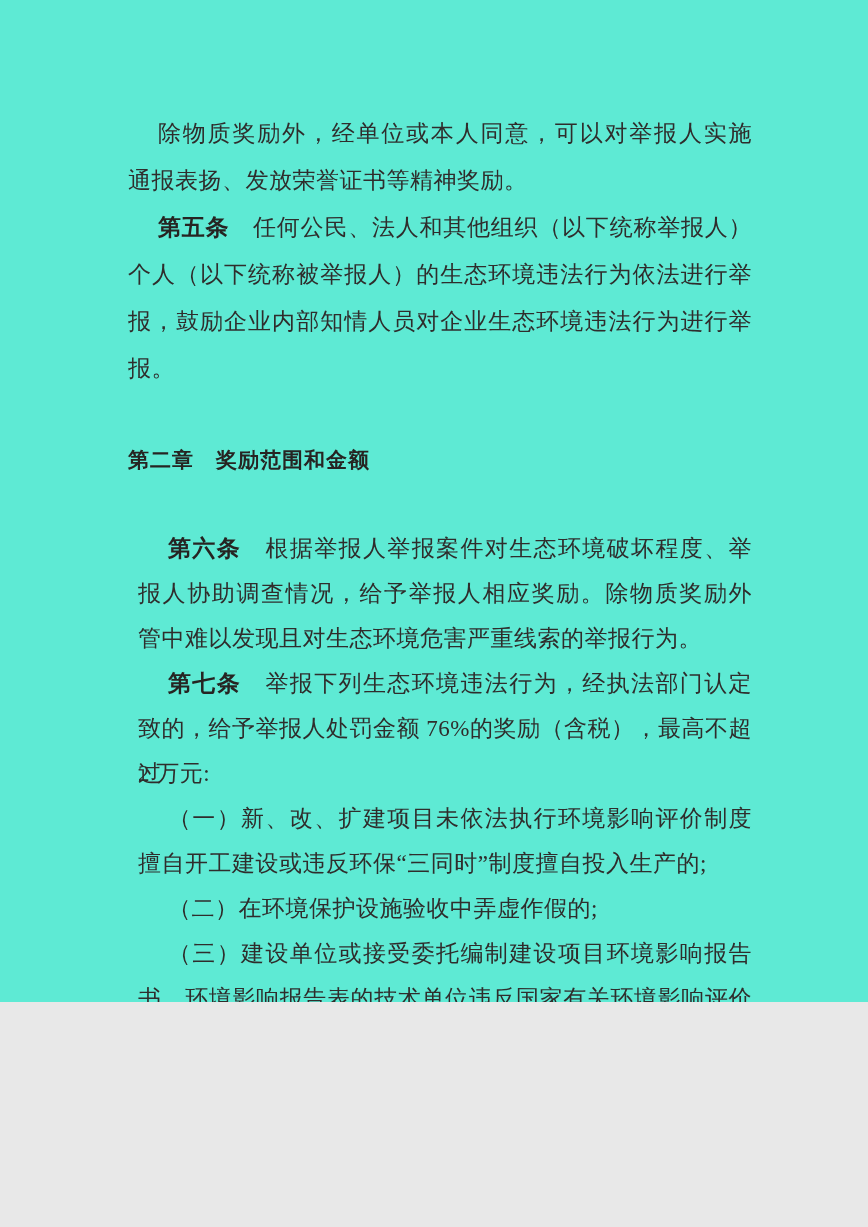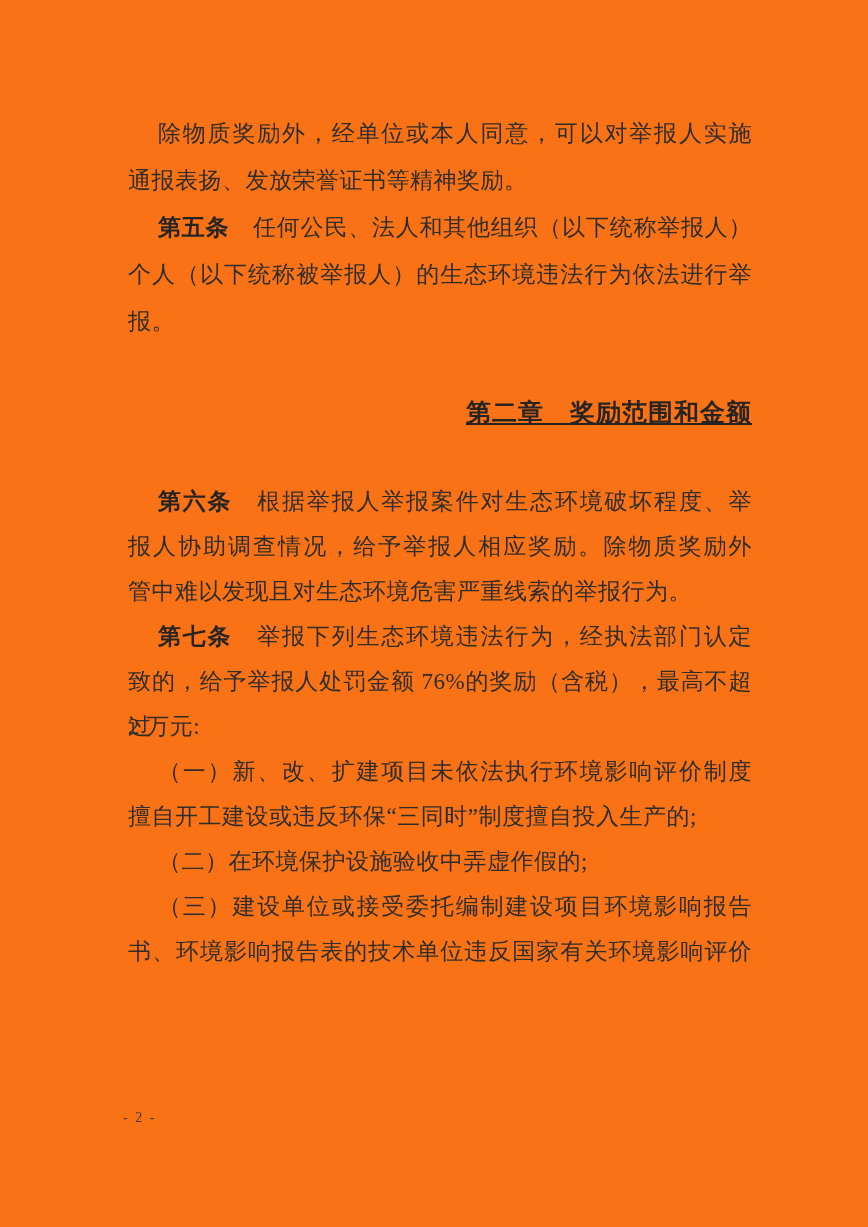--- a/index.html
+++ b/index.html
@@ -4,64 +4,63 @@
 <style>
   html, body {
     margin: 0;
     padding: 0;
     background: #e8e8e8;
     font-family: "Liberation Serif", "DejaVu Serif", serif;
   }
   .page {
     position: relative;
     width: 868px;
-    height: 1227px;
+    height: 1002px;
     margin: 0 auto;
-    background: #f97316;
+    background: #5eead4;
     color: #2e2e2e;
     overflow: hidden;
   }
   .content {
     position: absolute;
     left: 128px;
     top: 110px;
     width: 624px;
   }
   .line {
     font-size: 23px;
     color: #2f2d2c;
     white-space: nowrap;
     letter-spacing: 0.5px;
   }
   .sec1 .line { line-height: 47px; height: 47px; }
-  .sec2 .line { line-height: 45px; height: 45px; }
+  .sec2 .line { line-height: 45px; height: 45px; margin-left: 10px; }
   
   .j {
     white-space: normal;
     text-align: justify;
     text-align-last: justify;
   }
   .indent { text-indent: 30px; }
   .lead {
     font-weight: 700;
     font-family: Liberation Sans, sans-serif;
     color: #262422;
   }
   .chapter-heading {
     height: 47px;
     line-height: 47px;
     margin-top: 44px;
     margin-bottom: 43px;
-    text-align: right;
-    font-size: 25px;
+    text-align: left;
+    font-size: 21px;
     font-weight: 700;
     font-family: "Liberation Sans", "DejaVu Sans", sans-serif;
     color: #262422;
     letter-spacing: 1px;
-    text-decoration: underline;
   }
   .page-number {
     position: absolute;
     left: 123px;
     top: 1110px;
     font-size: 14px;
     letter-spacing: 2px;
     color: #3c3a38;
     font-family: "Liberation Serif", "DejaVu Serif", serif;
   }
@@ -70,20 +69,21 @@
 <body>
 
 <div class="page">
   <div class="content">
 
     <div class="sec1">
       <div class="line indent j">除物质奖励外，经单位或本人同意，可以对举报人实施</div>
       <div class="line">通报表扬、发放荣誉证书等精神奖励。</div>
       <div class="line indent j"><span class="lead">第五条</span><span>　任何公民、法人和其他组织（以下统称举报人）</span></div>
       <div class="line j">个人（以下统称被举报人）的生态环境违法行为依法进行举</div>
+      <div class="line j">报，鼓励企业内部知情人员对企业生态环境违法行为进行举</div>
       <div class="line">报。</div>
 
       <div class="chapter-heading">第二章　奖励范围和金额</div>
     </div>
 
     <div class="sec2">
       <div class="line indent j"><span class="lead">第六条</span><span>　根据举报人举报案件对生态环境破坏程度、举</span></div>
       <div class="line j">报人协助调查情况，给予举报人相应奖励。除物质奖励外</div>
       <div class="line">管中难以发现且对生态环境危害严重线索的举报行为。</div>
       <div class="line indent j"><span class="lead">第七条</span><span>　举报下列生态环境违法行为，经执法部门认定</span></div>

